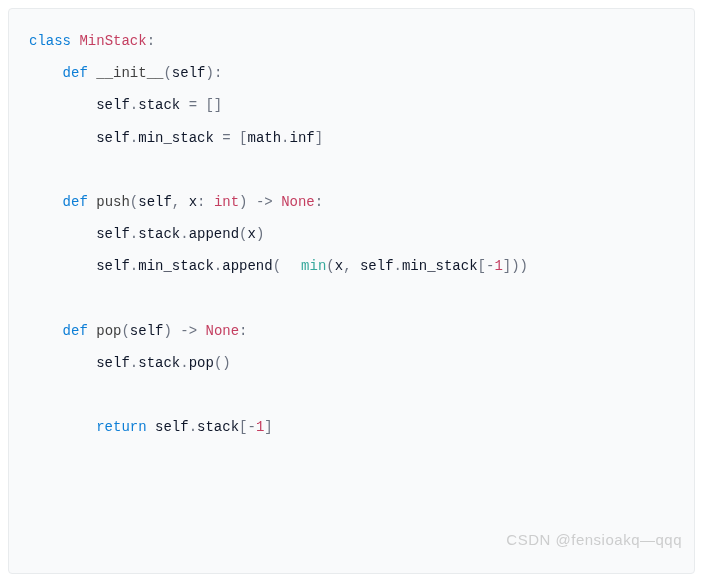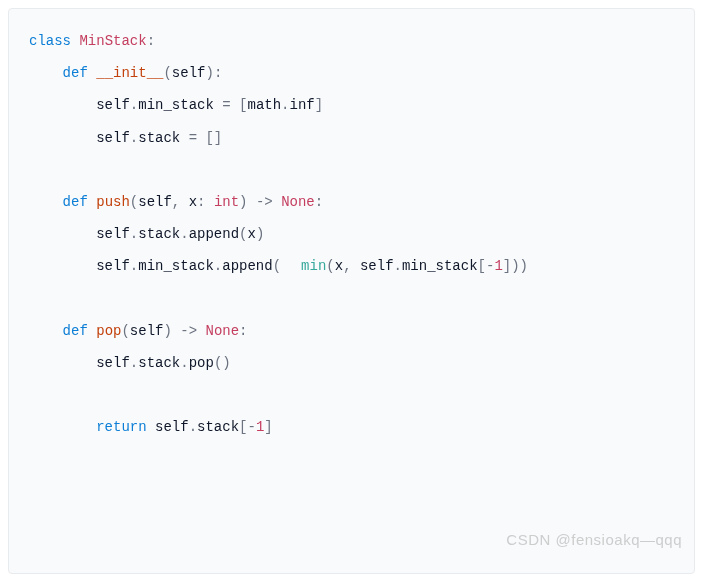--- a/index.html
+++ b/index.html
@@ -18,21 +18,21 @@
   height: 566px;
   position: relative;
   line-height: 2.3;
   overflow: hidden;
 }
 .line { white-space: pre; }
 .kw-class { color: #0d7ed6; }
 .kw-def { color: #0d7ed6; }
 .kw-return { color: #0d7ed6; }
 .class-name { color: #c43e60; }
-.func-name { color: #c2410c; }
+.func-name { color: #404040; }
 .type { color: #c43e60; }
 .builtin { color: #36a89c; padding-left: 20px; }
 .num { color: #c43e60; }
 .ident { color: #0f172a; }
 .punct { color: #6b7280; }
 .op { color: #6b7280; }
 .arrow { color: #6b7280; }
 .watermark {
   position: absolute;
   right: 12px;
@@ -46,23 +46,23 @@
 </style>
 </head>
 <body>
 
 <div class="code-block">
 
 <div class="line"><span class="kw-class">class</span><span class="punct"> </span><span class="class-name">MinStack</span><span class="punct">:</span></div>
 
 <div class="line"><span class="punct">    </span><span class="kw-def">def</span><span class="punct"> </span><span class="func-name">__init__</span><span class="punct">(</span><span class="ident">self</span><span class="punct">)</span><span class="punct">:</span></div>
 
+<div class="line"><span class="punct">        </span><span class="ident">self</span><span class="punct">.</span><span class="ident">stack</span><span class="punct"> </span><span class="op">=</span><span class="punct"> []</span></div>
+
 <div class="line"><span class="punct">        </span><span class="ident">self</span><span class="punct">.</span><span class="ident">min_stack</span><span class="punct"> </span><span class="op">=</span><span class="punct"> [</span><span class="ident">math</span><span class="punct">.</span><span class="ident">inf</span><span class="punct">]</span></div>
-
-<div class="line"><span class="punct">        </span><span class="ident">self</span><span class="punct">.</span><span class="ident">stack</span><span class="punct"> </span><span class="op">=</span><span class="punct"> []</span></div>
 
 <div class="line">&nbsp;</div>
 
 <div class="line"><span class="punct">    </span><span class="kw-def">def</span><span class="punct"> </span><span class="func-name">push</span><span class="punct">(</span><span class="ident">self</span><span class="punct">, </span><span class="ident">x</span><span class="punct">: </span><span class="type">int</span><span class="punct">) </span><span class="arrow">-&gt;</span><span class="punct"> </span><span class="type">None</span><span class="punct">:</span></div>
 
 <div class="line"><span class="punct">        </span><span class="ident">self</span><span class="punct">.</span><span class="ident">stack</span><span class="punct">.</span><span class="ident">append</span><span class="punct">(</span><span class="ident">x</span><span class="punct">)</span></div>
 
 <div class="line"><span class="punct">        </span><span class="ident">self</span><span class="punct">.</span><span class="ident">min_stack</span><span class="punct">.</span><span class="ident">append</span><span class="punct">(</span><span class="builtin">min</span><span class="punct">(</span><span class="ident">x</span><span class="punct">, </span><span class="ident">self</span><span class="punct">.</span><span class="ident">min_stack</span><span class="punct">[</span><span class="op">-</span><span class="num">1</span><span class="punct">]))</span></div>
 
 <div class="line">&nbsp;</div>

